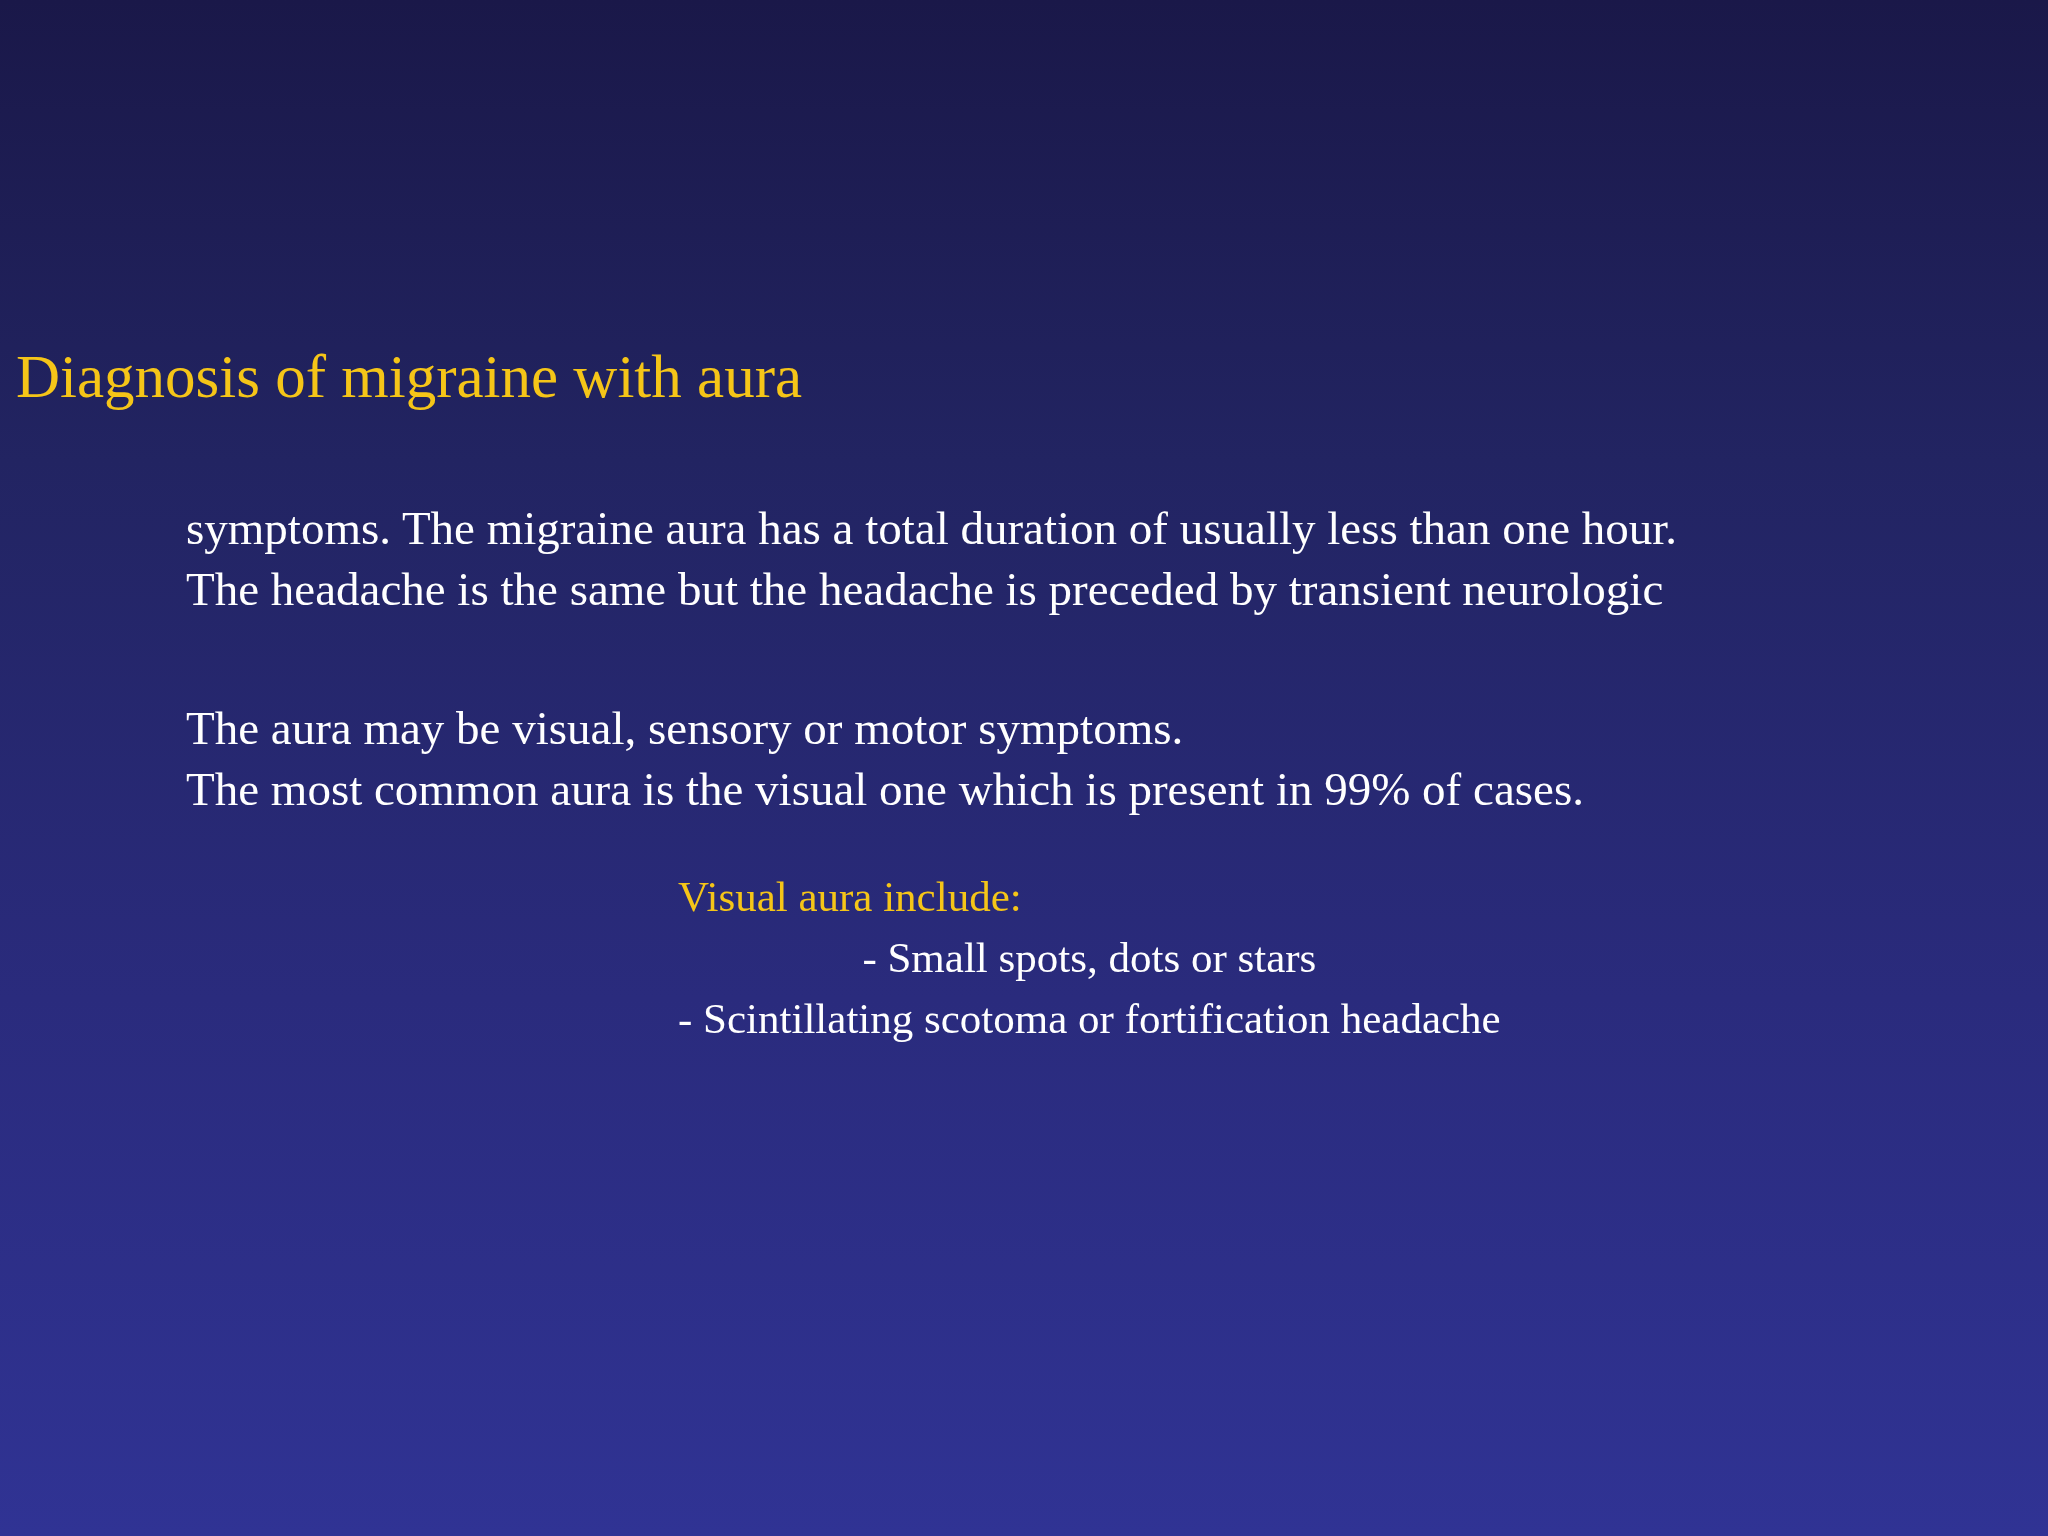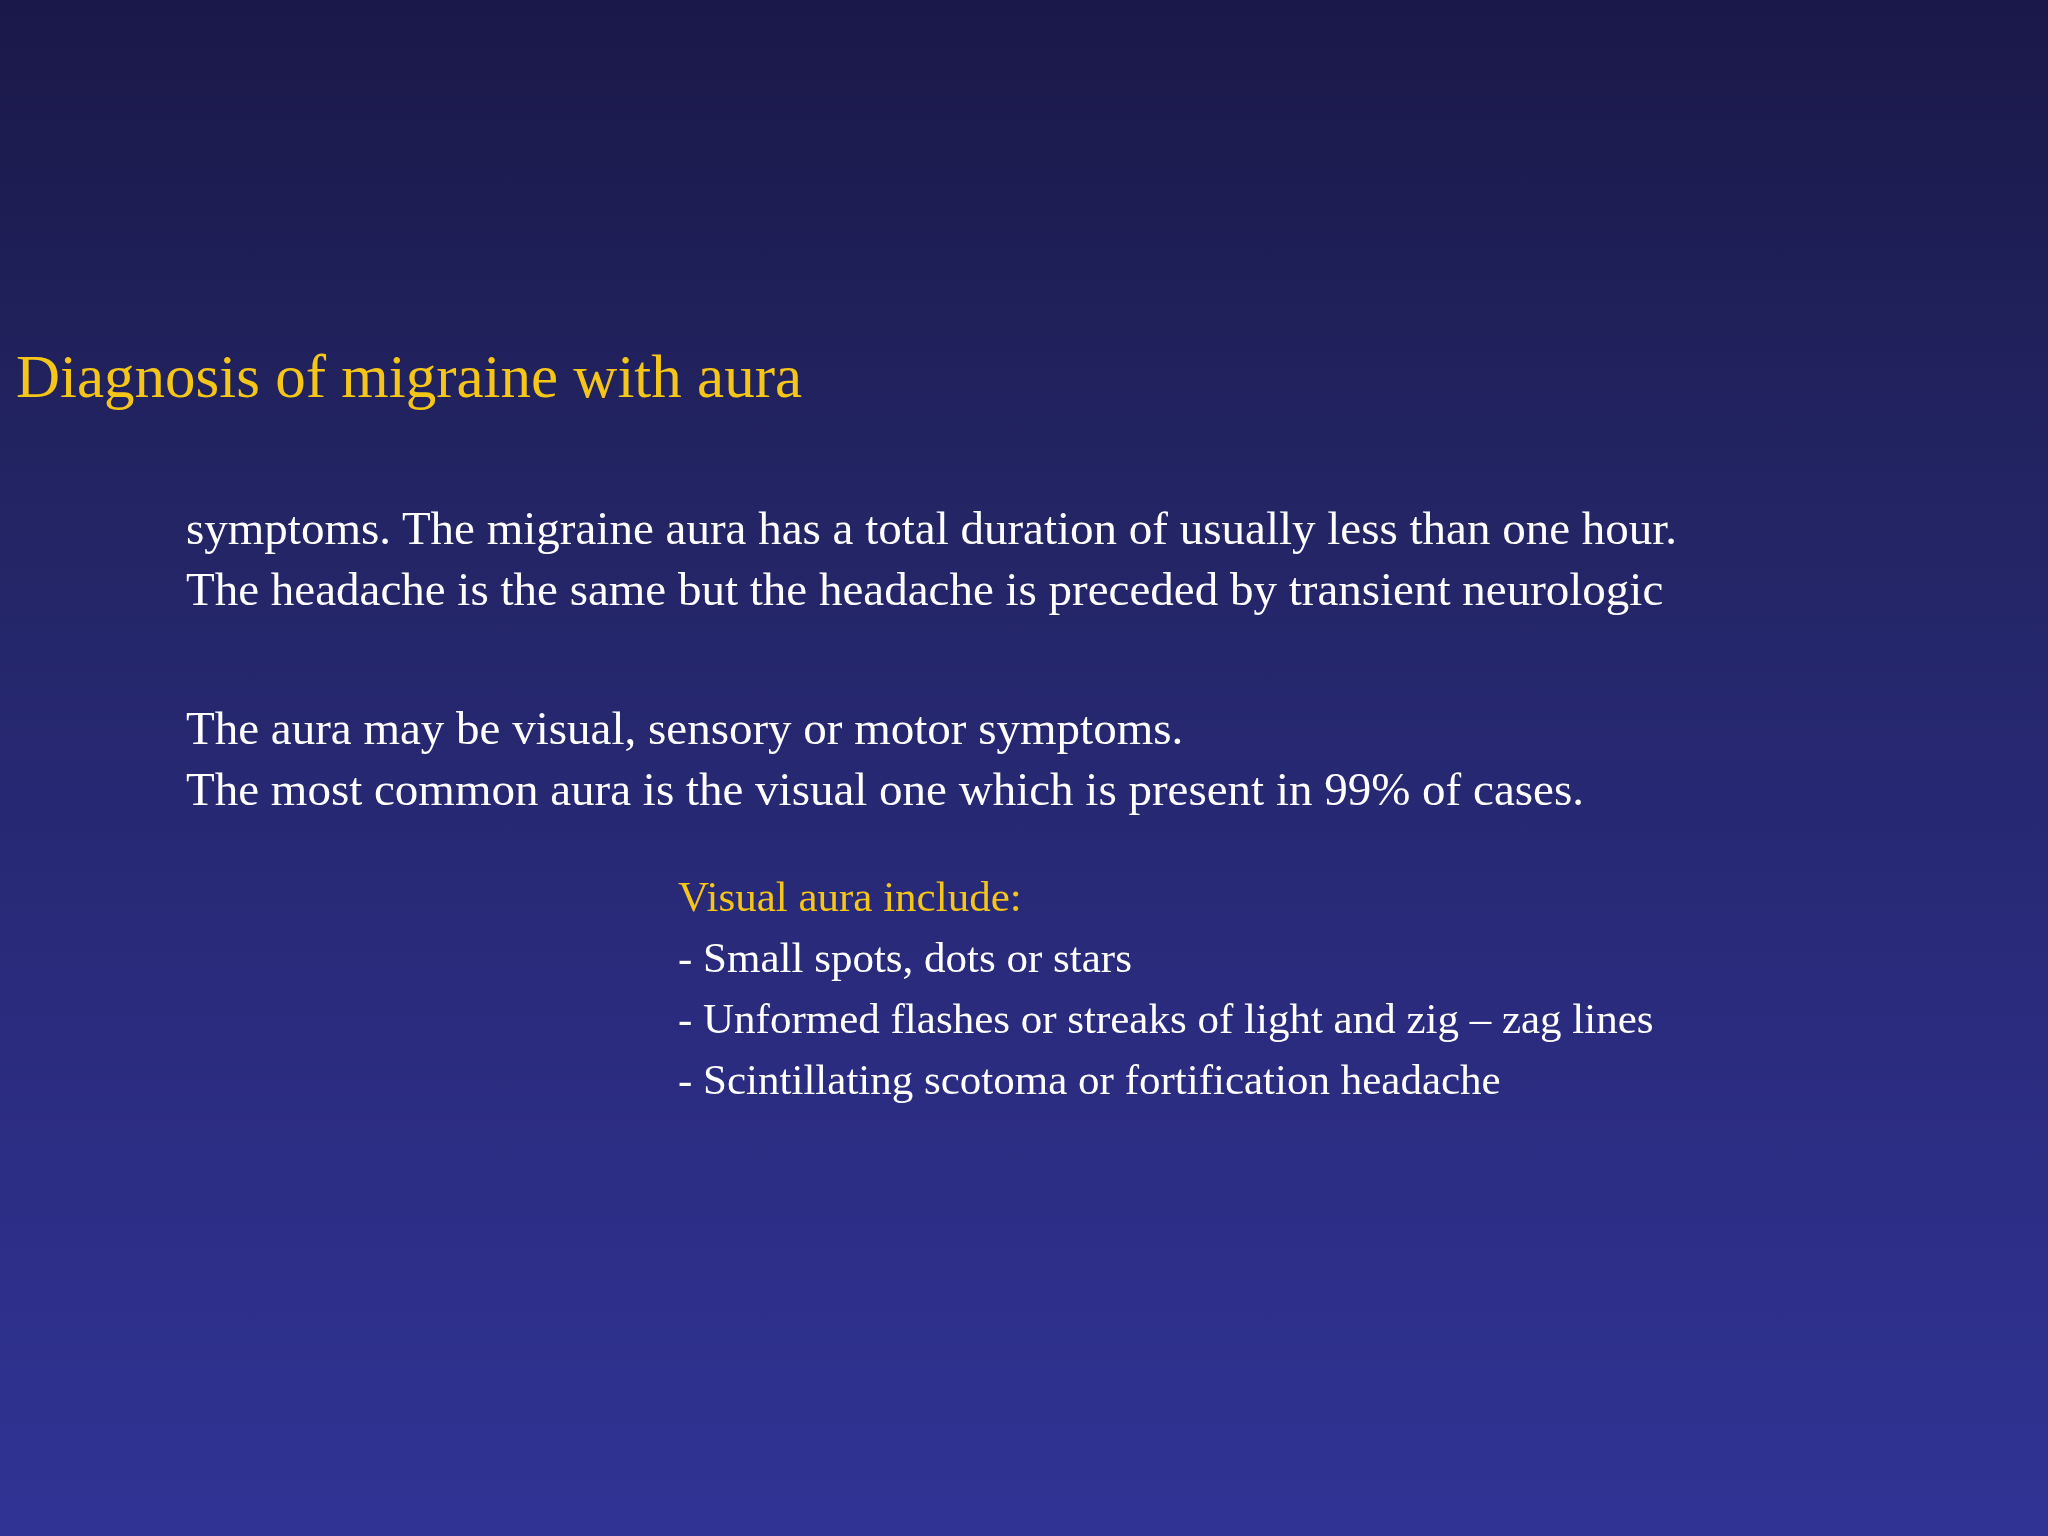--- a/index.html
+++ b/index.html
@@ -59,20 +59,21 @@
       margin: 0;
     }
     .aura-list {
       list-style: none;
       margin: 0;
       padding: 0;
       color: #ffffff;
     }
     .aura-list li {
       margin: 0;
+      text-align: center;
     }
     .line { display: block; }
   </style>
 </head>
 <body>
 
 <div class="slide">
   <h1 class="title">Diagnosis of migraine with aura</h1>
 
   <p class="body-text p1">
@@ -82,17 +83,16 @@
 
   <p class="body-text p2">
     <span class="line">The aura may be visual, sensory or motor symptoms.</span>
     <span class="line">The most common aura is the visual one which is present in 99% of cases.</span>
   </p>
 
   <div class="aura-block">
     <p class="aura-heading">Visual aura include:</p>
     <ul class="aura-list">
       <li>- Small spots, dots or stars</li>
-      <li>- Unformed flashes or streaks of light and zig – zag lines</li>
       <li>- Scintillating scotoma or fortification headache</li>
     </ul>
   </div>
 </div>
 
 </body></html>

